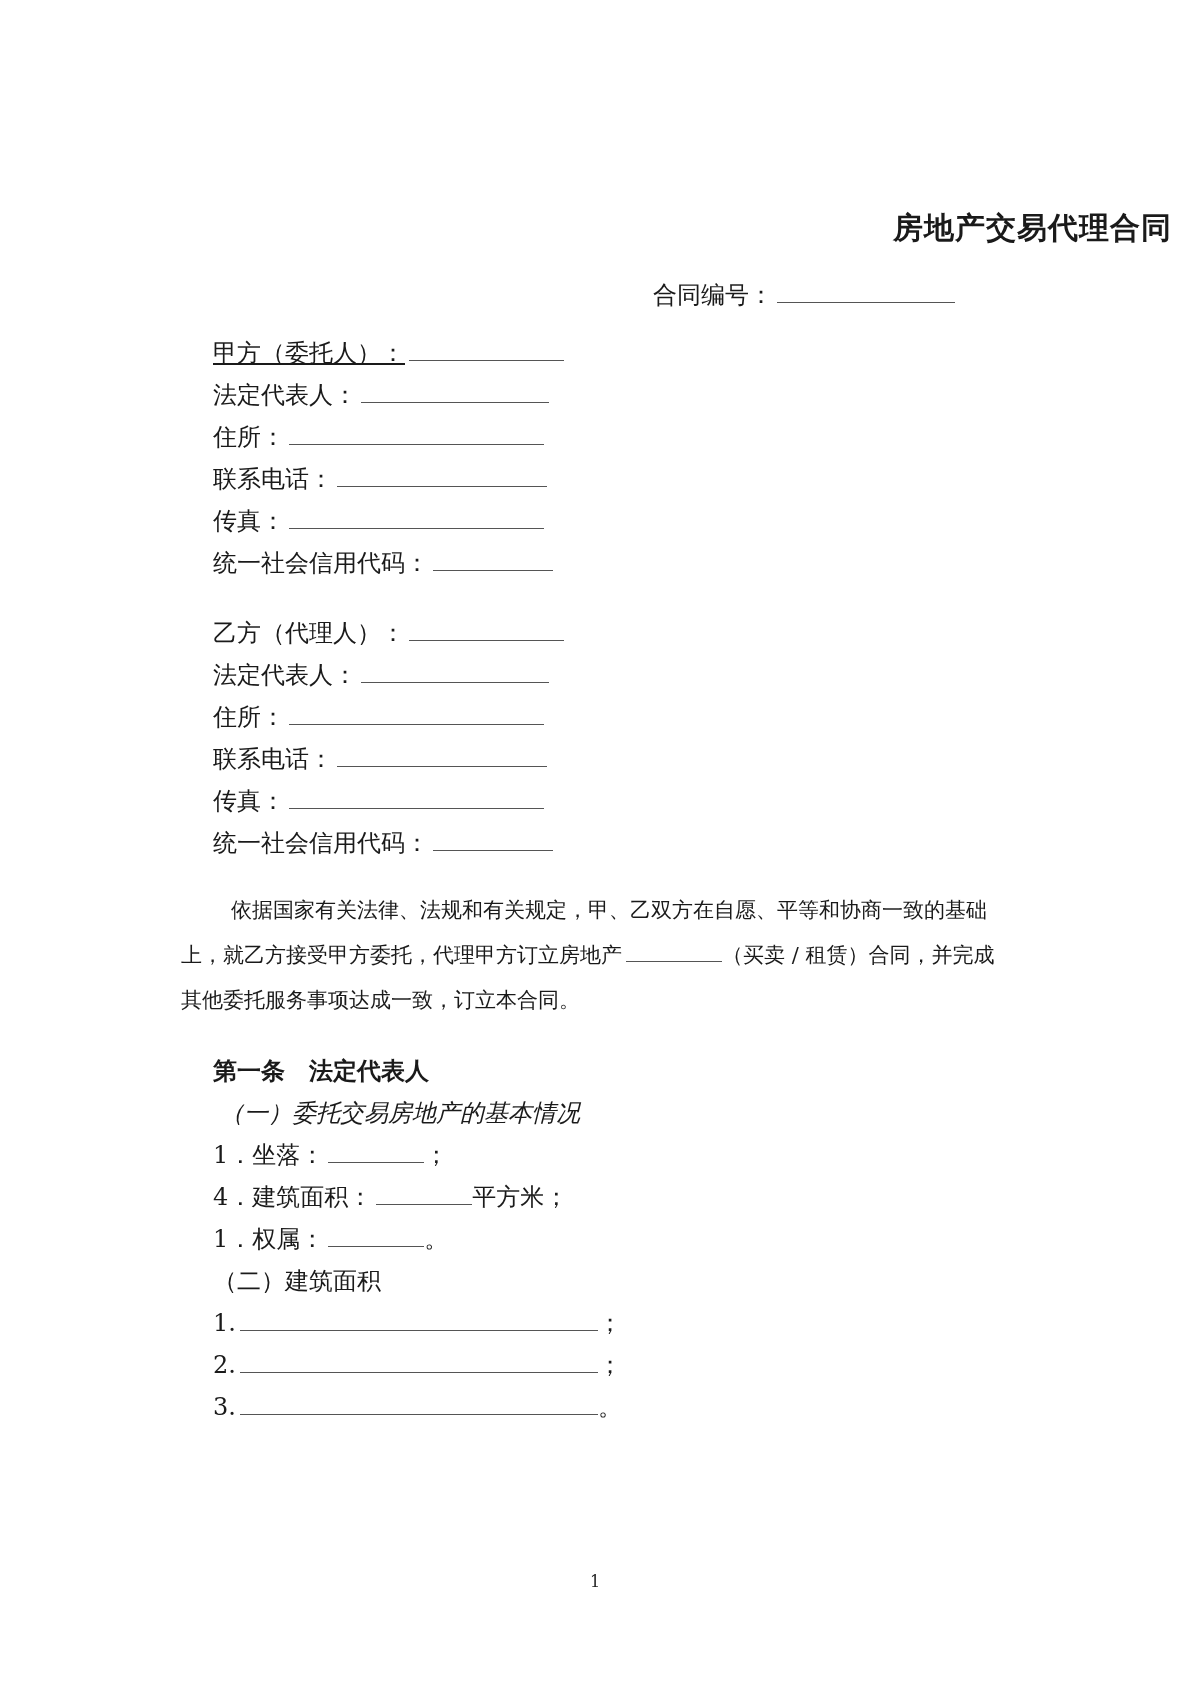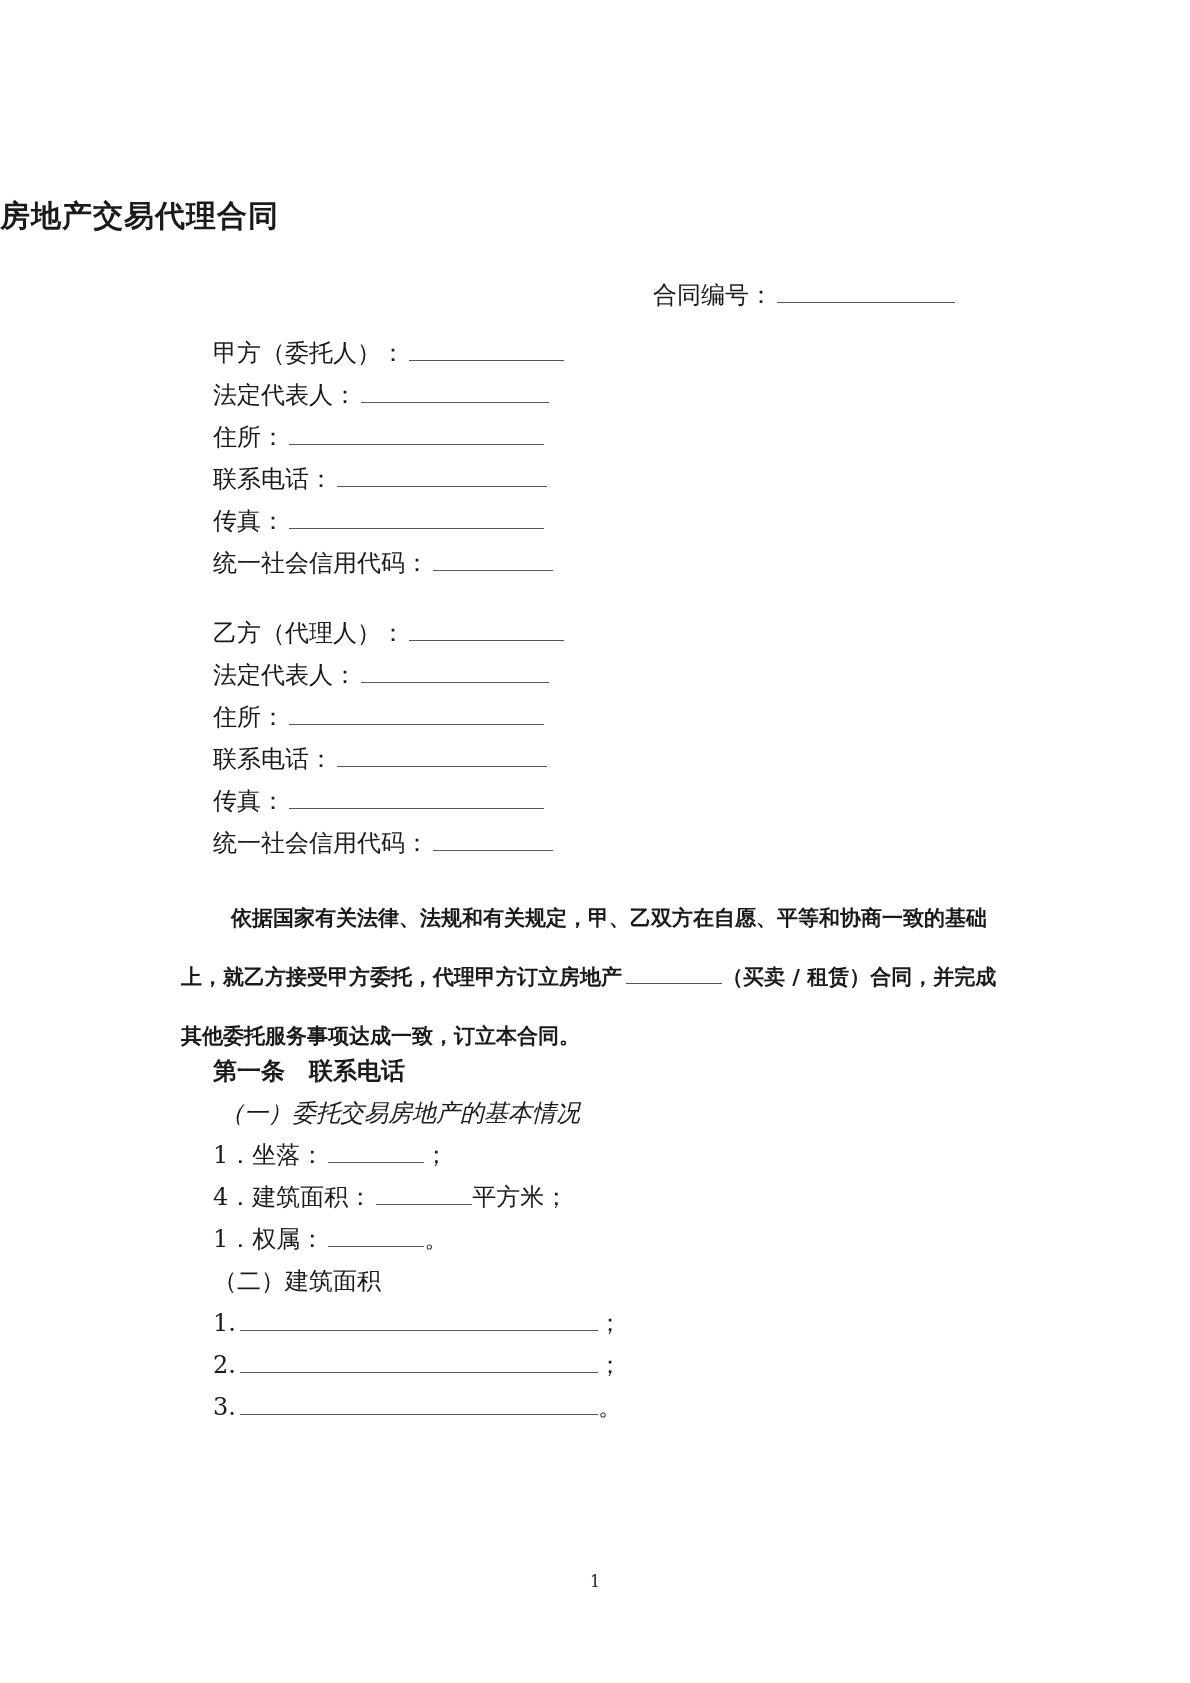--- a/index.html
+++ b/index.html
@@ -2,42 +2,42 @@
 <html><head>
 <meta charset="utf-8">
 <style>
   html, body { margin: 0; padding: 0; background: #ffffff; }
   body {
     width: 1190px; height: 1683px; position: relative; overflow: hidden;
     font-family: "DejaVu Serif", "Liberation Serif", serif;
     color: #1a1a1a;
   }
   .title {
-    position: absolute; left: 0; width: 1172px; top: 196px;
-    text-align: left; font-size: 30px; font-weight: bold; letter-spacing: 1px;
+    position: absolute; left: 0; width: 1172px; top: 208px;
+    text-align: right; font-size: 30px; font-weight: bold; letter-spacing: 1px;
     font-family: "DejaVu Sans", "Liberation Sans", sans-serif;
   }
   .line { position: absolute; font-size: 24px; line-height: 26px; white-space: nowrap; }
   .blank { display: inline-block; border-bottom: 1px solid #555; height: 18px; vertical-align: baseline; margin-left: 4px; }
-  .para { position: absolute; left: 181px; width: 830px; font-size: 21px; line-height: 59px; font-weight: bold; }
+  .para { position: absolute; left: 181px; width: 830px; font-size: 21px; line-height: 45px; }
   .para .indent { padding-left: 50px; }
   .heading { font-weight: bold; font-family: "DejaVu Sans", "Liberation Sans", sans-serif; }
   .pagenum { position: absolute; left: 0; width: 1190px; top: 1572px; text-align: center; font-size: 16px; }
 </style>
 </head>
 <body>
 
 <div>
   <div class="title">房地产交易代理合同</div>
 
   <div class="line" style="left:653px; top:282px;">
     <span>合同编号：</span><span class="blank" style="width:178px;"></span>
   </div>
 
-  <div class="line" style="left:213px; top:340px;">
+  <div class="line" style="left:213px; top:340px;text-decoration:underline;">
     <span>甲方（委托人）：</span><span class="blank" style="width:155px;"></span>
   </div>
   <div class="line" style="left:213px; top:382px;">
     <span>法定代表人：</span><span class="blank" style="width:188px;"></span>
   </div>
   <div class="line" style="left:213px; top:424px;">
     <span>住所：</span><span class="blank" style="width:255px;"></span>
   </div>
   <div class="line" style="left:213px; top:466px;">
     <span>联系电话：</span><span class="blank" style="width:210px;"></span>
@@ -65,21 +65,21 @@
     <span>传真：</span><span class="blank" style="width:255px;"></span>
   </div>
   <div class="line" style="left:213px; top:830px;">
     <span>统一社会信用代码：</span><span class="blank" style="width:120px;"></span>
   </div>
 
   <div class="para" style="top:888px;">
     <span class="indent"></span><span>依据国家有关法律、法规和有关规定，甲、乙双方在自愿、平等和协商一致的基础上，就乙方接受甲方委托，代理甲方订立房地产</span><span class="blank" style="width:96px;"></span><span>（买卖 / 租赁）合同，并完成其他委托服务事项达成一致，订立本合同。</span>
   </div>
 
-  <div class="line heading" style="left:213px; top:1058px;">第一条　联系电话</div>
+  <div class="line heading" style="left:213px; top:1058px;">第一条　法定代表人</div>
   <div class="line" style="left:220px; top:1100px;font-style:italic;">（一）委托交易房地产的基本情况</div>
 
   <div class="line" style="left:213px; top:1142px;">
     <span>1．坐落：</span><span class="blank" style="width:96px;"></span><span>；</span>
   </div>
   <div class="line" style="left:213px; top:1184px;">
     <span>4．建筑面积：</span><span class="blank" style="width:96px;"></span><span>平方米；</span>
   </div>
   <div class="line" style="left:213px; top:1226px;">
     <span>1．权属：</span><span class="blank" style="width:96px;"></span><span>。</span>

